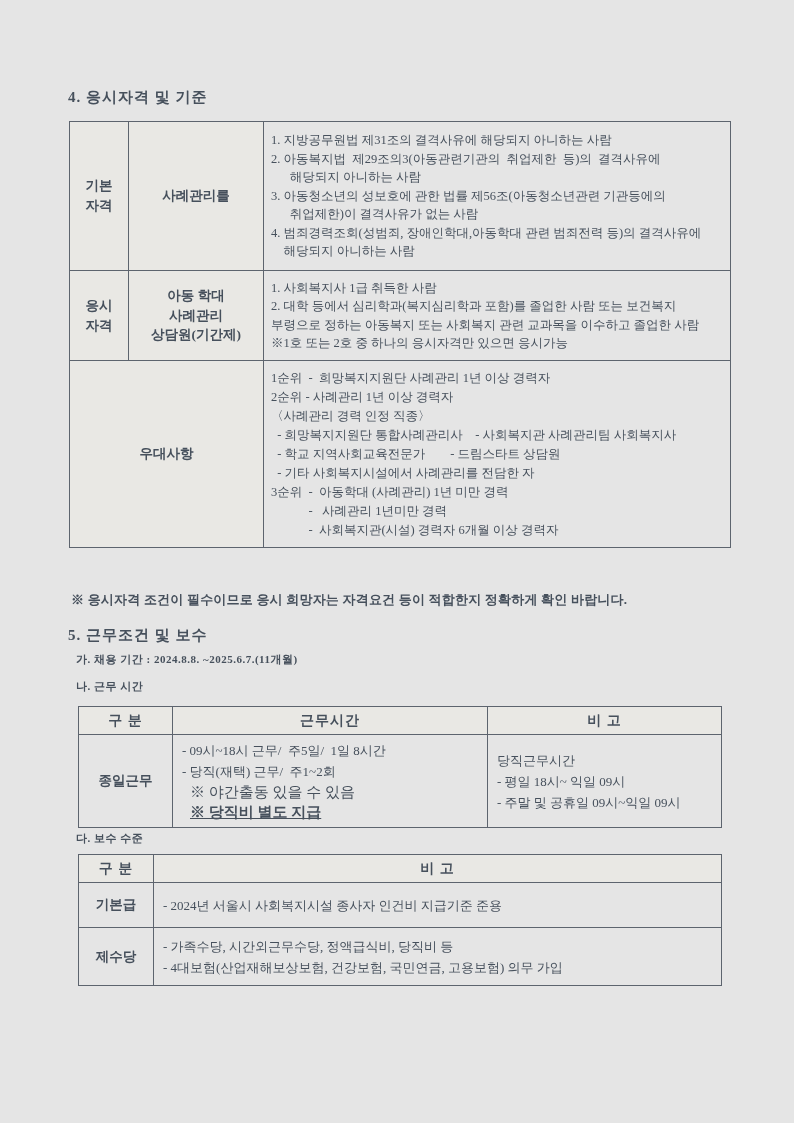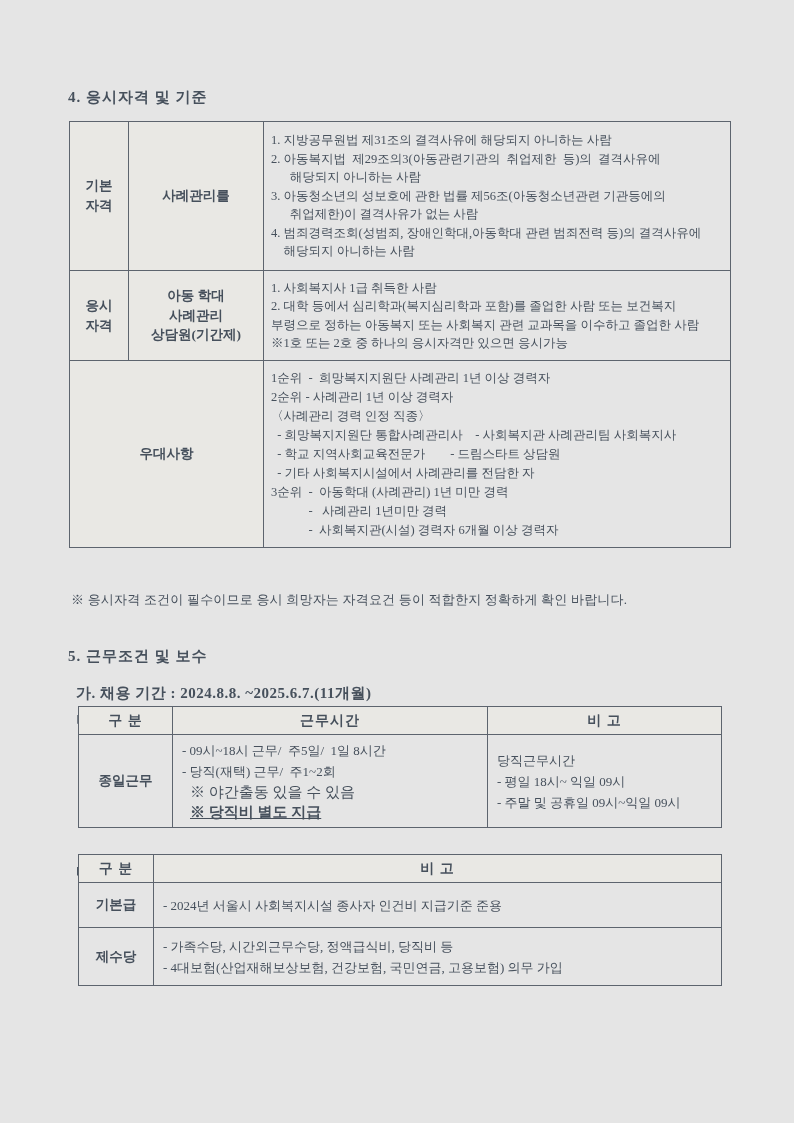--- a/index.html
+++ b/index.html
@@ -5,21 +5,21 @@
   * { margin:0; padding:0; box-sizing:border-box; }
   html,body { background:#ffffff; }
   .page {
     position:relative; width:794px; height:1123px; margin:0 auto;
     background:#e5e5e5; color:#46505c;
     font-family:"Liberation Serif","DejaVu Serif",serif;
     overflow:hidden;
   }
   .abs { position:absolute; }
   .h1 { font-size:15px; font-weight:600; letter-spacing:1px; }
-  .sub { font-size:15px; font-weight:600; letter-spacing:0.5px;margin-top:32px; }
+  .sub { font-size:11px; font-weight:600; letter-spacing:0.5px; }
   .note { font-size:13px; letter-spacing:0.2px; }
   table { border-collapse:collapse; table-layout:fixed; width:100%; }
   td { border:1.5px solid #5d646e; vertical-align:middle; }
   .shaded { background:#e9e8e4; }
   .hdr { text-align:center; font-weight:700; font-size:14px; letter-spacing:1px; }
   .lbl { text-align:center; font-weight:700; font-size:13.5px; white-space:pre-line; line-height:1.45; }
   .cell { padding:4px 7px; font-size:12.5px; line-height:18.5px; }
   .cell .ln { white-space:pre-wrap; }
   .pref .ln { line-height:19px; }
   .small { font-size:11.5px; padding-left:8px; }
@@ -82,23 +82,23 @@
           <div class="ln">  - 기타 사회복지시설에서 사례관리를 전담한 자</div>
           <div class="ln">3순위  -  아동학대 (사례관리) 1년 미만 경력</div>
           <div class="ln">            -   사례관리 1년미만 경력</div>
           <div class="ln">            -  사회복지관(시설) 경력자 6개월 이상 경력자</div>
         </td>
       </tr>
     </tbody>
       </table>
   </div>
 
-  <div class="abs note" style="left:71px; top:591px; width:690px;">※ 응시자격 조건이 필수이므로 응시 희망자는 자격요건 등이 적합한지 정확하게 확인 바랍니다.</div>
+  <div class="abs note" style="left:71px; top:591px; width:690px;font-weight:bold;">※ 응시자격 조건이 필수이므로 응시 희망자는 자격요건 등이 적합한지 정확하게 확인 바랍니다.</div>
 
-  <div class="abs h1" style="left:68px; top:626px;margin-top:21px;">5. 근무조건 및 보수</div>
+  <div class="abs h1" style="left:68px; top:626px;">5. 근무조건 및 보수</div>
 
   <div class="abs sub" style="left:76px; top:652px;">
     <span>가. 채용 기간 : </span><span class="boldval">2024.8.8.  ~2025.6.7.(11개월)</span>
   </div>
 
   <div class="abs sub" style="left:76px; top:679px;">나. 근무 시간</div>
 
   <div class="abs" style="left:78px; top:706px; width:643px;">
     <table>
       <colgroup>

